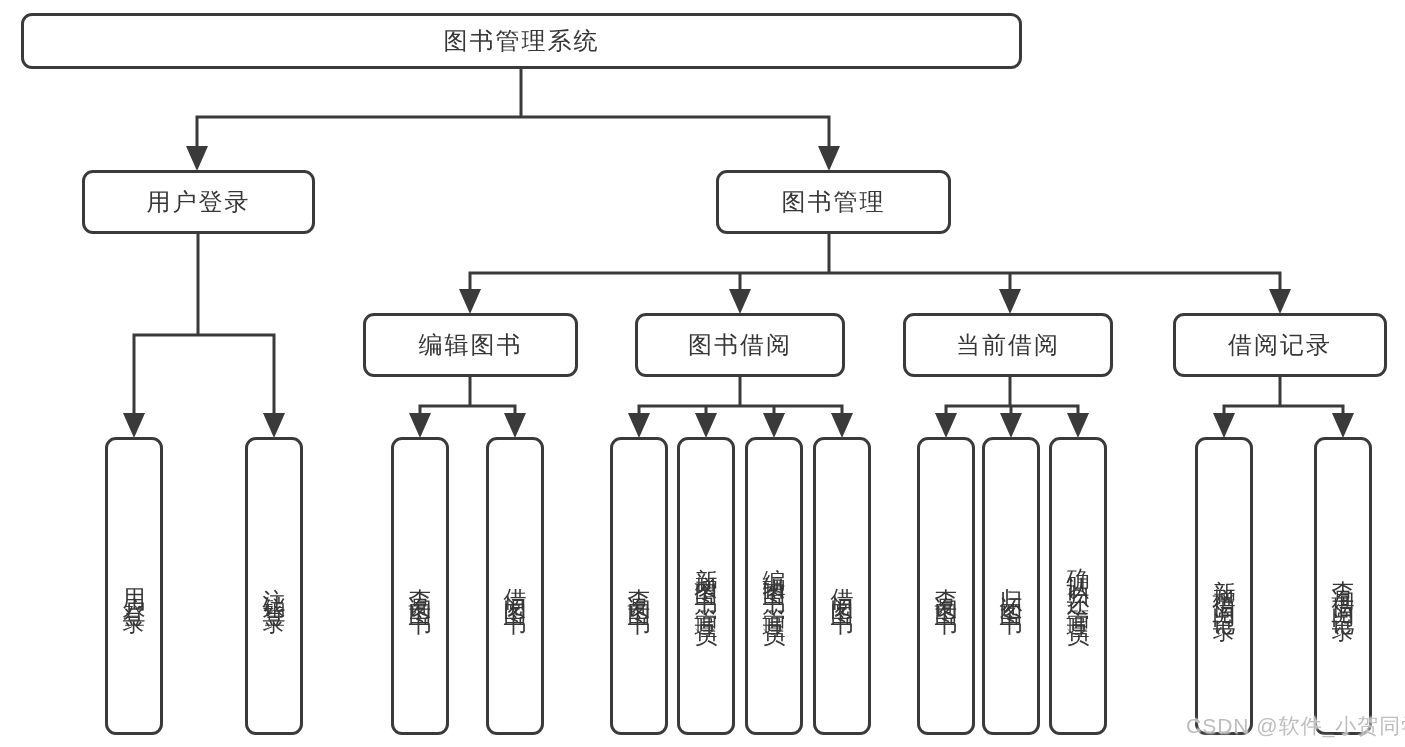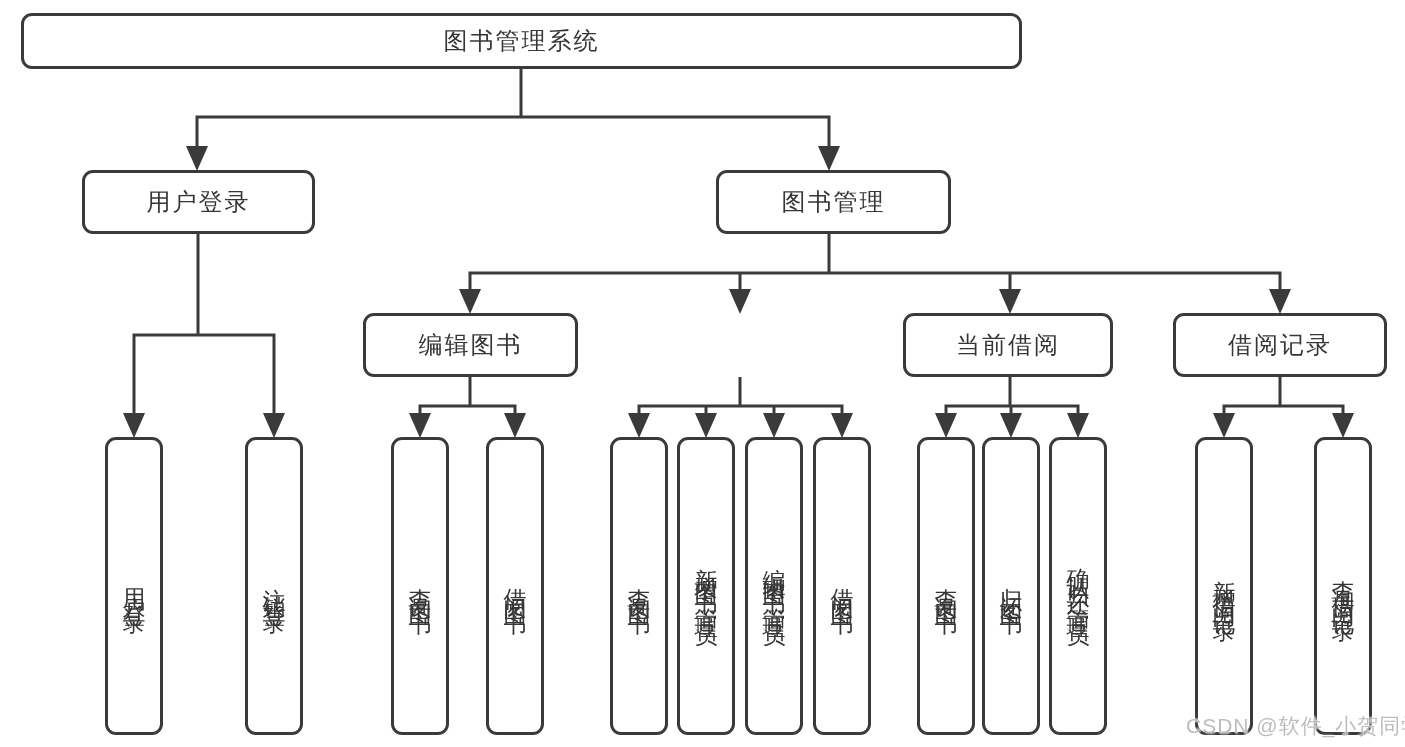--- a/index.html
+++ b/index.html
@@ -72,20 +72,23 @@
   <div class="node hbox" style="left:82px;top:170px;width:233px;height:64px;">
     <span class="lbl">用户登录</span>
   </div>
   <div class="node hbox" style="left:716px;top:170px;width:235px;height:64px;">
     <span class="lbl">图书管理</span>
   </div>
 
   <div class="node hbox" style="left:363px;top:313px;width:215px;height:64px;">
     <span class="lbl">编辑图书</span>
   </div>
+  <div class="node hbox" style="left:635px;top:313px;width:210px;height:64px;">
+    <span class="lbl">图书借阅</span>
+  </div>
   <div class="node hbox" style="left:903px;top:313px;width:210px;height:64px;">
     <span class="lbl">当前借阅</span>
   </div>
   <div class="node hbox" style="left:1173px;top:313px;width:214px;height:64px;">
     <span class="lbl">借阅记录</span>
   </div>
 
   <div class="node vbox" style="left:105px;">
     <span class="lbl">用户登录</span>
   </div>

